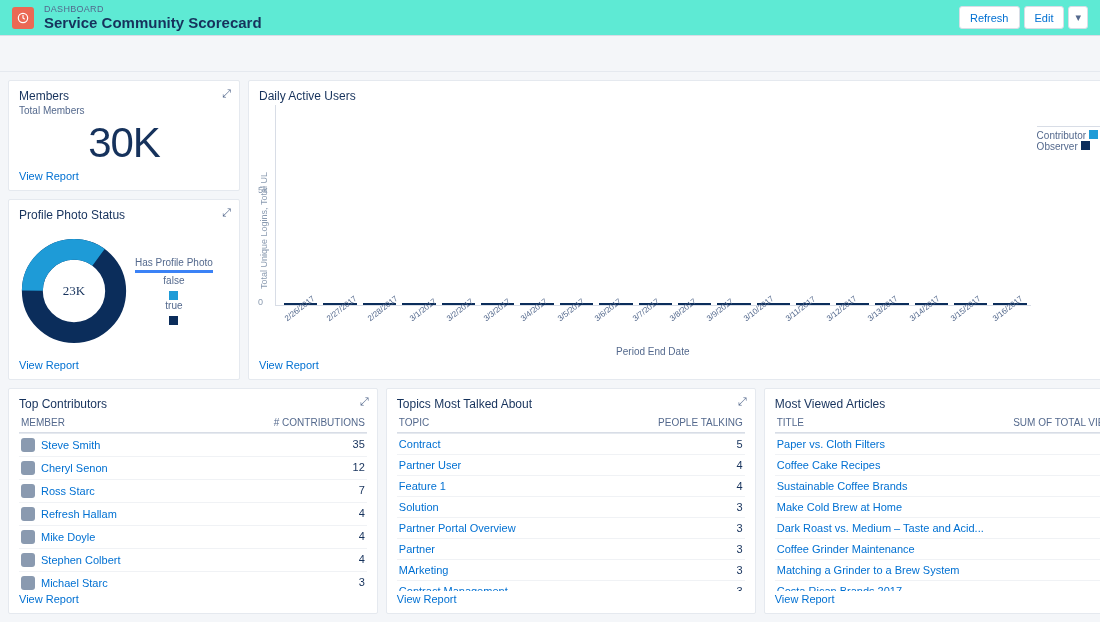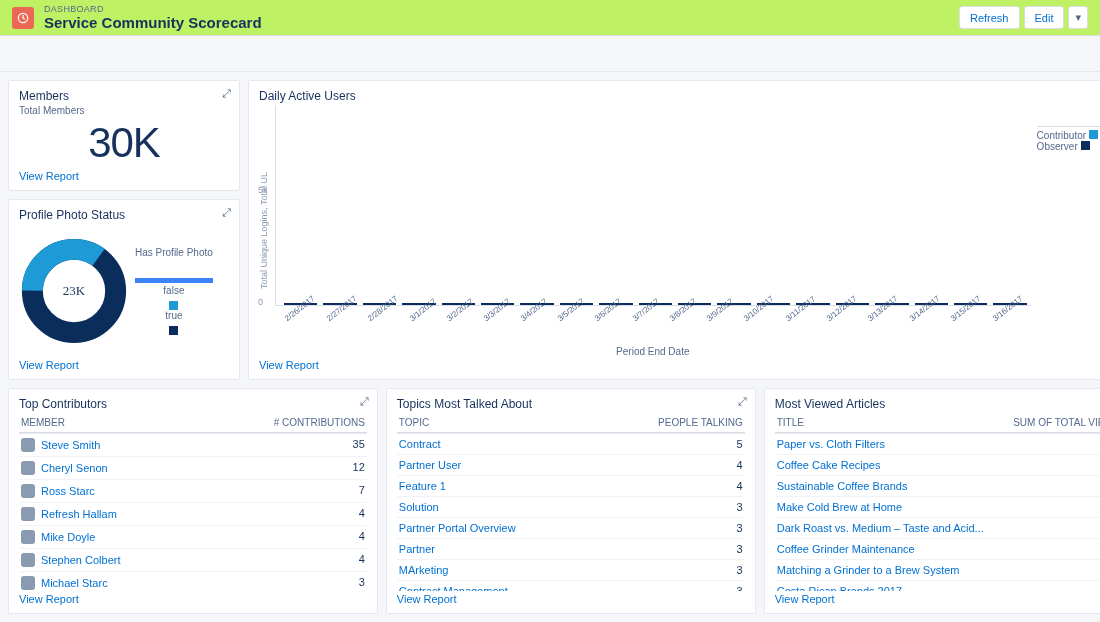--- a/index.html
+++ b/index.html
@@ -1,18 +1,18 @@
 <!DOCTYPE html>
 <html><head>
 <meta charset="utf-8">
 <style>
   * { box-sizing: border-box; margin: 0; padding: 0; }
   body { font-family: -apple-system, BlinkMacSystemFont, "Segoe UI", Arial, sans-serif; background: #f4f6f9; color: #16325c; font-size: 12px; }
   .page { width: 1100px; height: 622px; display: flex; flex-direction: column; }
-  .header { background: #bef264; border-bottom: 1px solid #d8dde6; padding: 4px 12px; display: flex; align-items: center; gap: 10px; }
+  .header { background: #5eead4; border-bottom: 1px solid #d8dde6; padding: 4px 12px; display: flex; align-items: center; gap: 10px; }
   .logo { width: 22px; height: 22px; background: #eb6954; border-radius: 3px; display:flex; align-items:center; justify-content:center; }
   .logo svg { width:14px; height:14px; }
   .header-titles { flex: 1; }
   .header-kicker { font-size: 9px; color: #54698d; text-transform: uppercase; letter-spacing: 0.3px; }
   .header-title { font-size: 15px; font-weight: 700; color: #16325c; }
   .header-actions { display: flex; gap: 4px; }
   .btn { border: 1px solid #d8dde6; background: #fff; color: #0070d2; font-size: 11px; padding: 4px 10px; border-radius: 3px; cursor: pointer; }
   .btn.icon-only { padding: 4px 6px; color:#54698d; }
   .subbar { height: 36px; background: #f4f6f9; border-bottom: 1px solid #e5e9ef; }
   .grid { flex: 1; display: grid; grid-template-columns: 232px 1fr; grid-template-rows: 300px 1fr; gap: 8px; padding: 8px; overflow: hidden; }
@@ -20,21 +20,21 @@
   .card { background: #fff; border: 1px solid #e5e9ef; border-radius: 2px; padding: 8px 10px; position: relative; display:flex; flex-direction:column; }
   .card-title { font-size: 12px; color: #16325c; font-weight: 400; margin-bottom: 2px; }
   .card-sub { font-size: 10px; color: #54698d; }
   .expand-icon { position: absolute; top: 6px; right: 8px; color: #54698d; cursor: pointer; font-size: 11px; }
   .metric { font-size: 42px; font-weight: 400; color: #16325c; text-align: center; letter-spacing: -1px; line-height: 1.1; margin: 4px 0 2px; }
   .view-report { color: #0070d2; font-size: 11px; cursor: pointer; margin-top: 2px; }
   .donut-wrap { display:flex; align-items:center; gap:6px; }
   .donut { position: relative; width: 110px; height: 110px; font-family: Liberation Serif, serif; }
   .donut-center { position: absolute; inset: 0; display:flex; align-items:center; justify-content:center; font-size: 13px; color:#16325c; }
   .legend { font-size: 10px; color:#54698d; }
-  .legend .lg-title { border-bottom:5px solid #3b82f6; padding-bottom:20px; margin-bottom:2px; }
+  .legend .lg-title { border-bottom:3px solid #3b82f6; padding-bottom:2px; margin-bottom:2px; }
   .legend .row { display:flex; justify-content: flex-start; align-items:center; gap:5px;flex-direction:column; }
   .swatch { width:9px; height:9px; display:inline-block; }
   .chart-card { grid-column: 2; }
   .chart-body { flex:1; display:flex; gap:6px; }
   .yaxis-label { writing-mode: vertical-rl; transform: rotate(180deg); font-size:9px; color:#8a9ab0; text-align:center; }
   .plot { flex:1; display:flex; flex-direction:column; }
   .bars { flex:1; display:flex; align-items:flex-end; gap:6px; border-left:1px solid #d8dde6; border-bottom:1px solid #d8dde6; padding: 0 4px 0 8px; position:relative; }
   .tick5k { position:absolute; left:-18px; font-size:9px; color:#8a9ab0; }
   .bar { flex:1; display:flex; flex-direction:column; justify-content:flex-end; position:relative; }
   .seg-obs { background:#0b2d5b; width:100%; }

